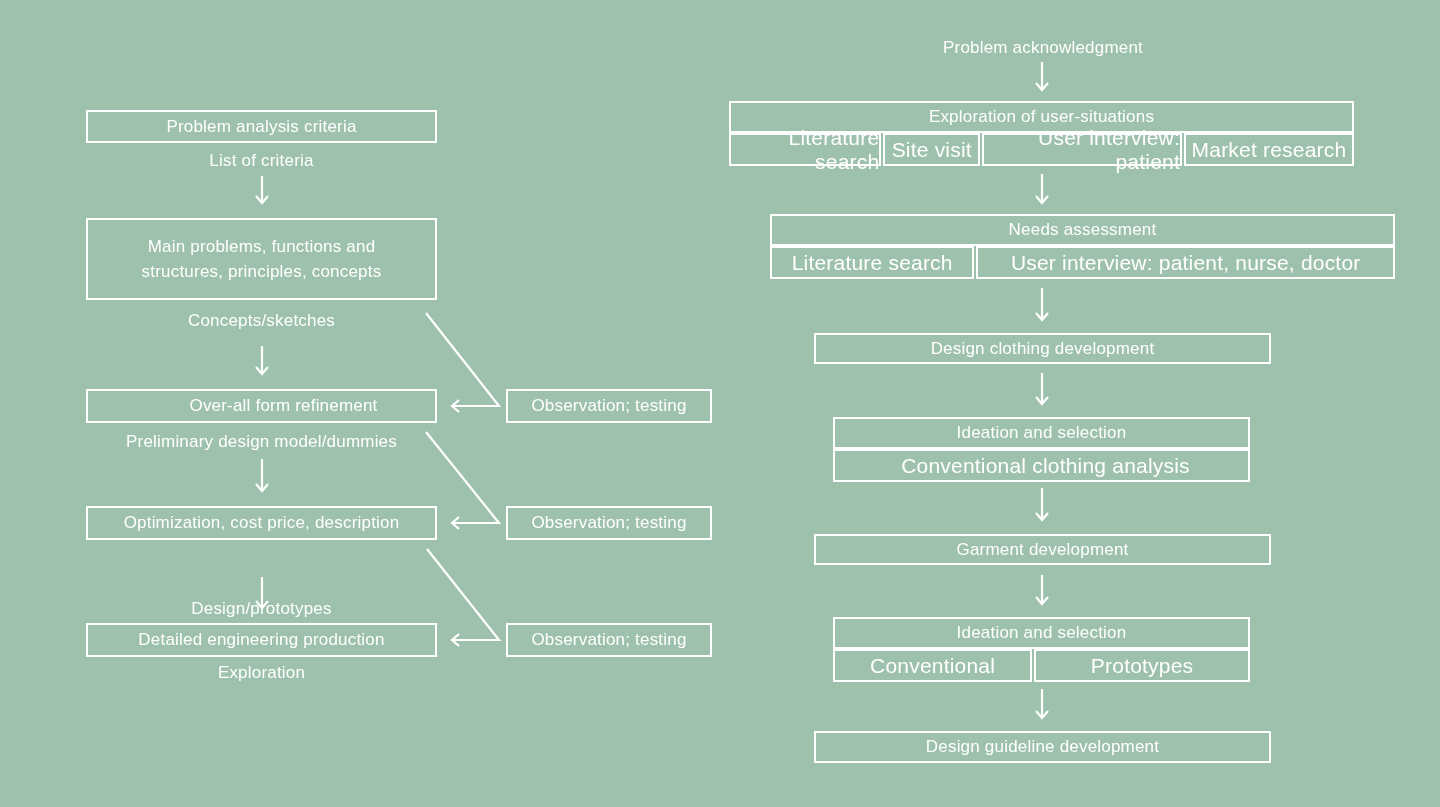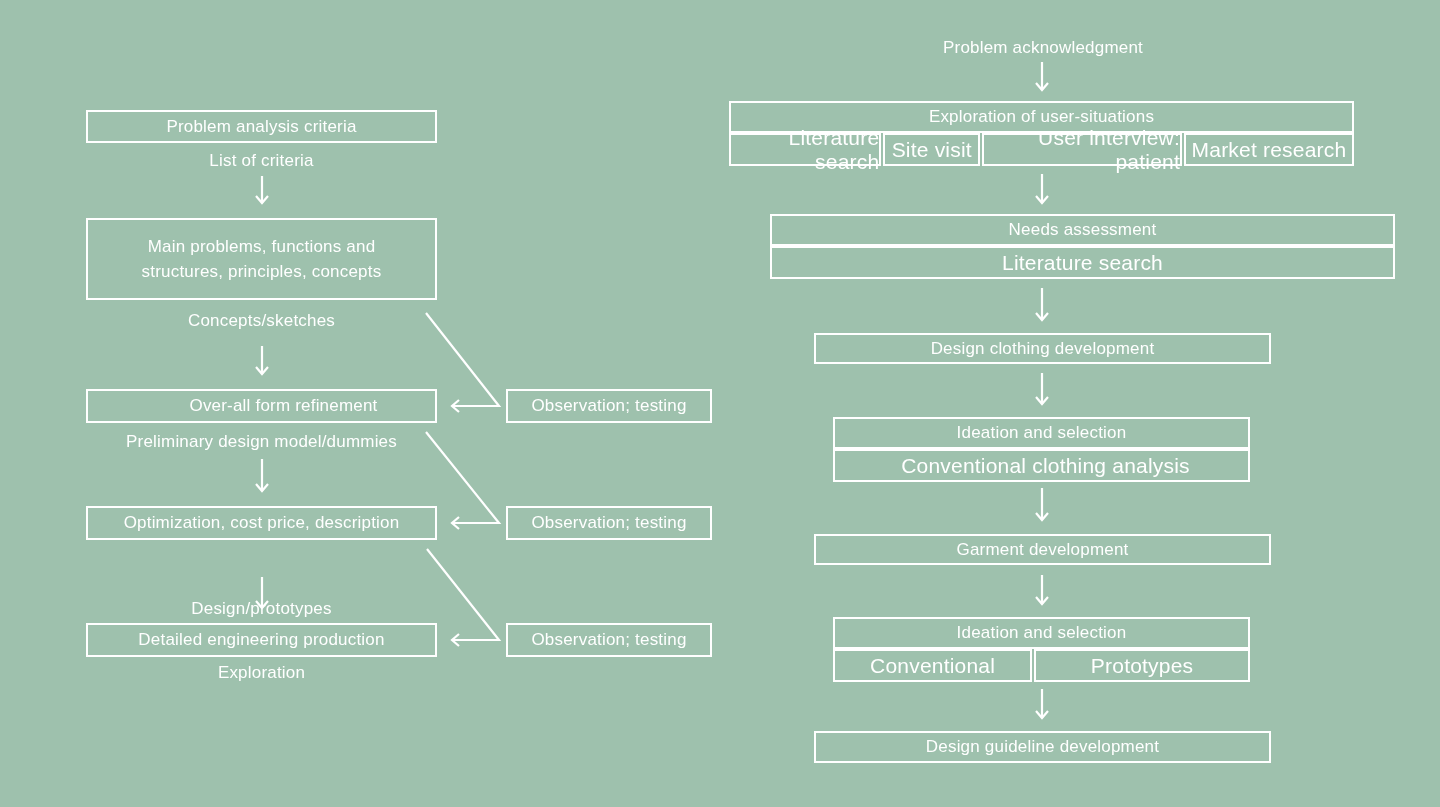--- a/index.html
+++ b/index.html
@@ -166,20 +166,21 @@
         <div class="cell f94">Site visit</div>
         <div class="cell f198">User interview: patient</div>
         <div class="cell f168">Market research</div>
       </div>
     </div>
 
     <div class="stage" id="st2">
       <div class="hdr">Needs assessment</div>
       <div class="cells">
         <div class="cell f202">Literature search</div>
+        <div class="cell f418">User interview: patient, nurse, doctor</div>
       </div>
     </div>
 
     <div class="box" id="st3">Design clothing development</div>
 
     <div class="stage" id="st4">
       <div class="hdr">Ideation and selection</div>
       <div class="cells">
         <div class="cell f1">Conventional clothing analysis</div>
       </div>

